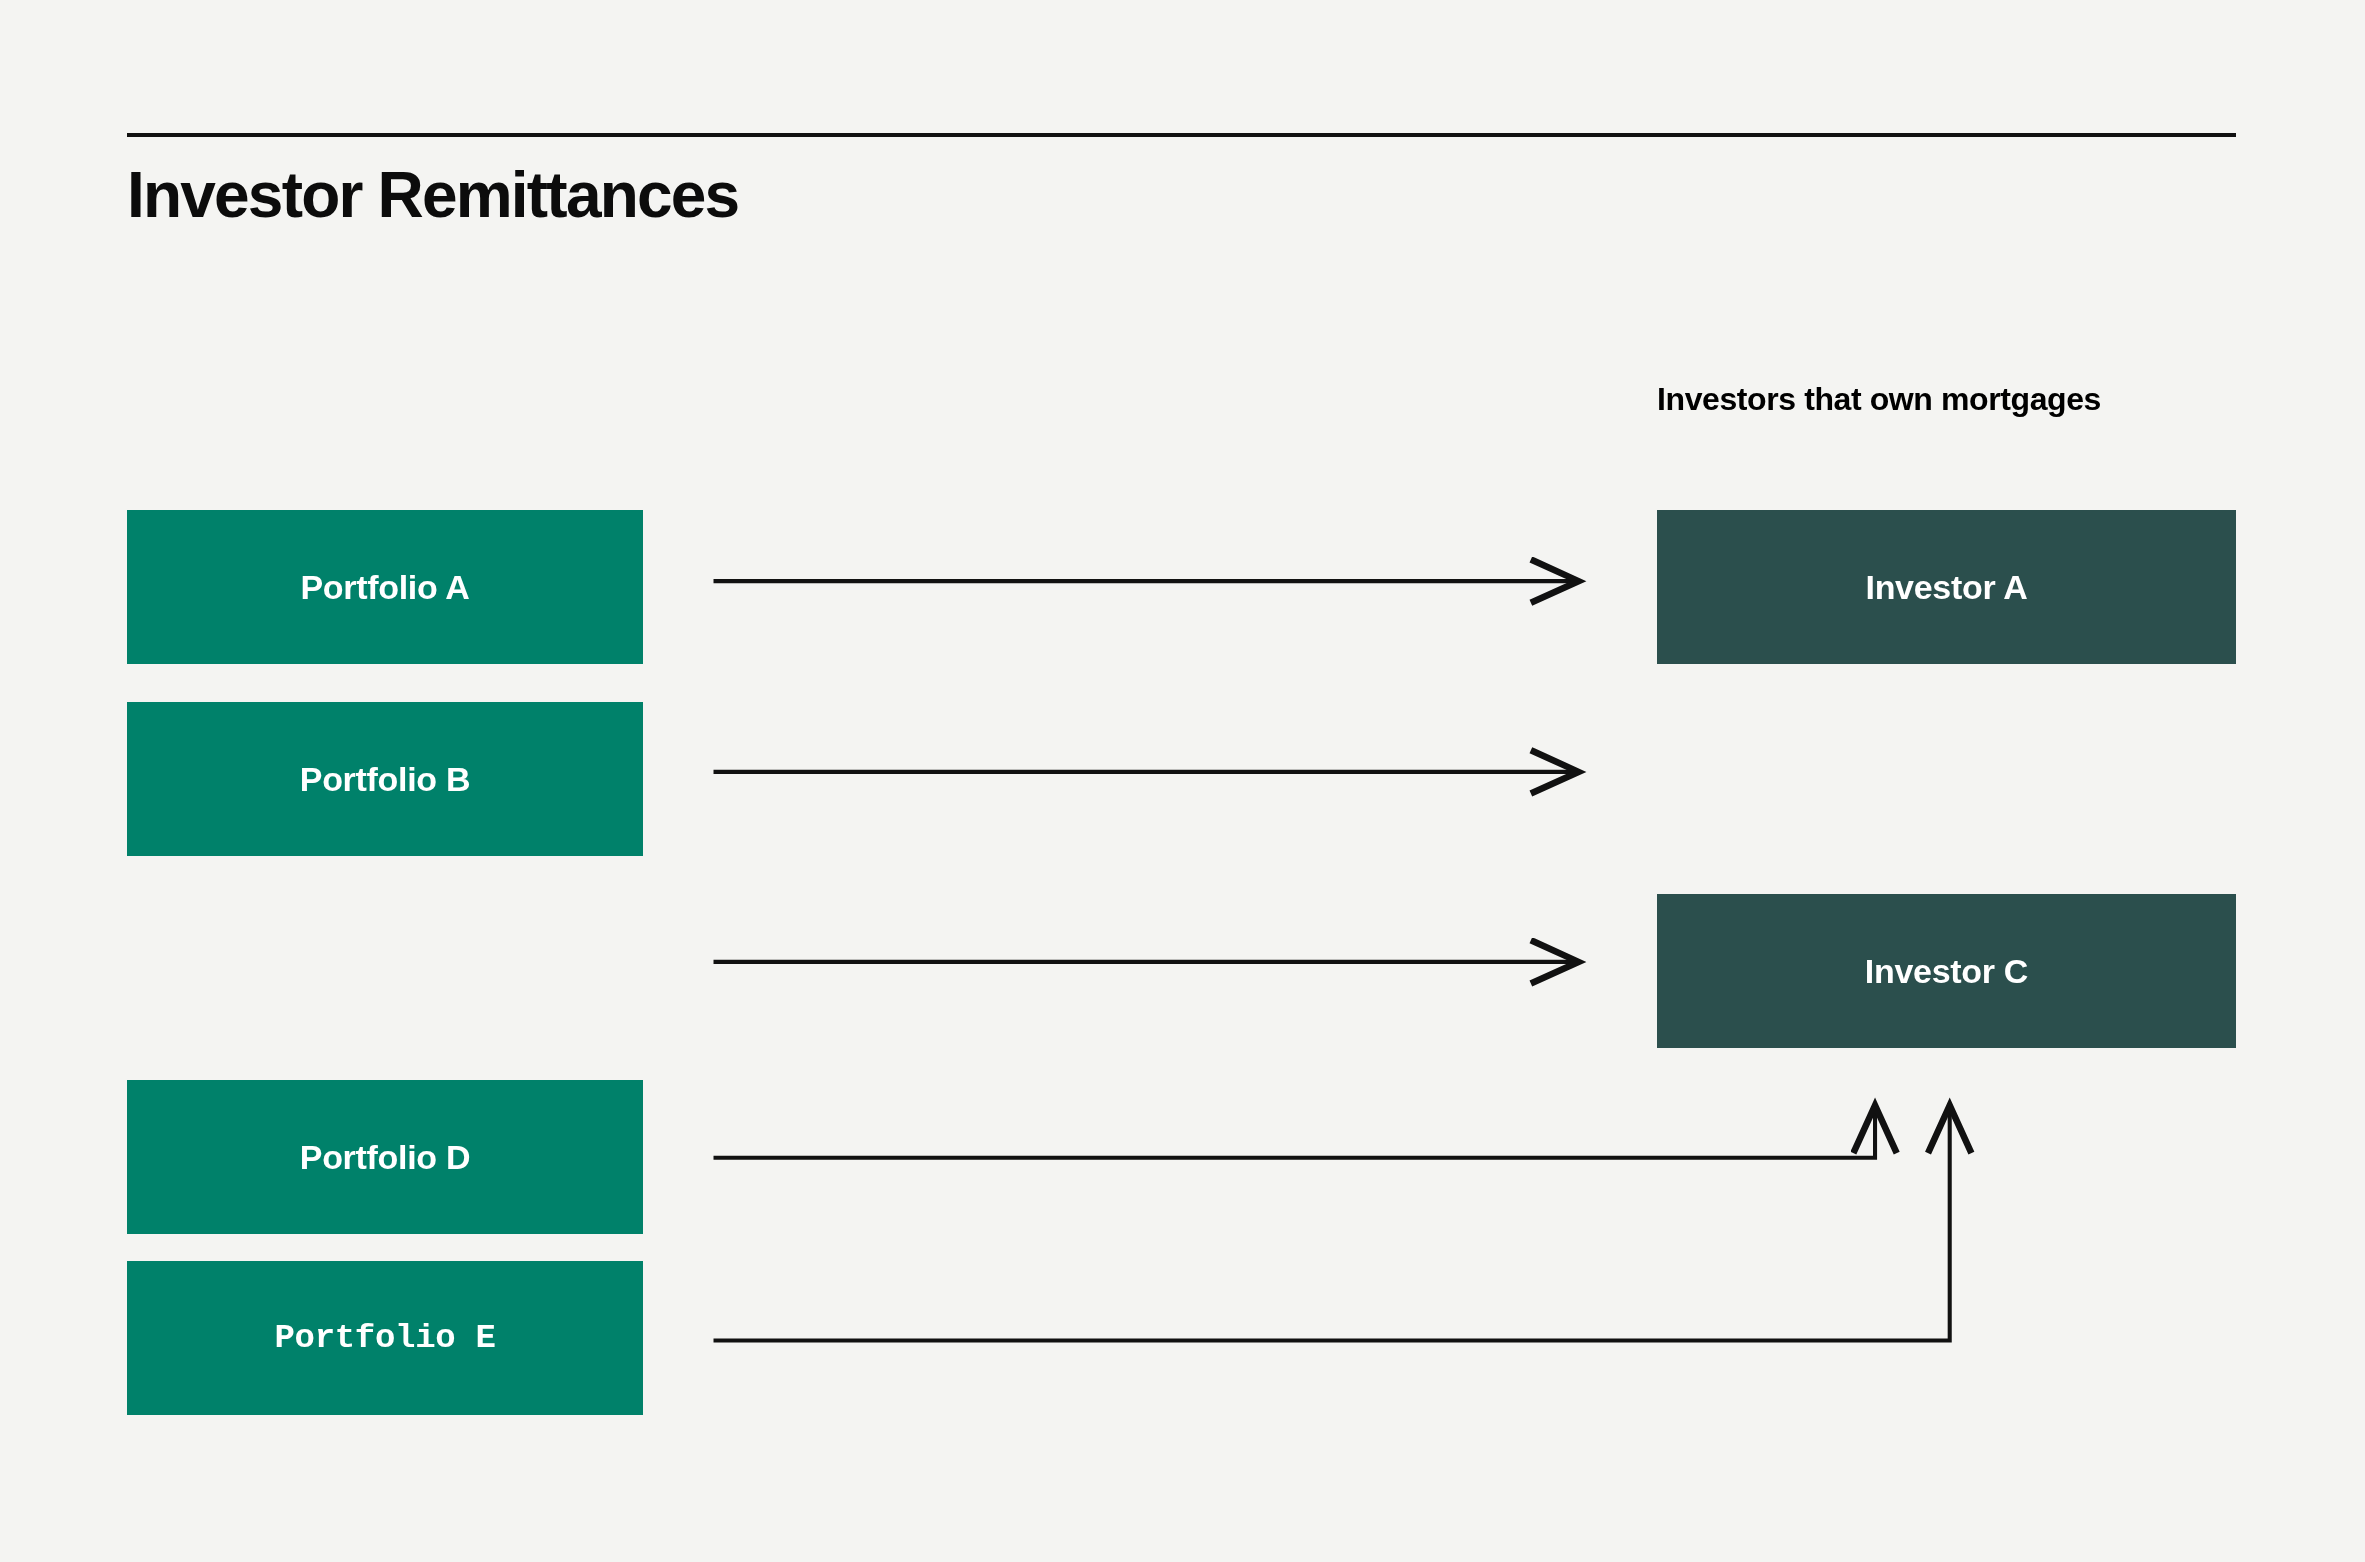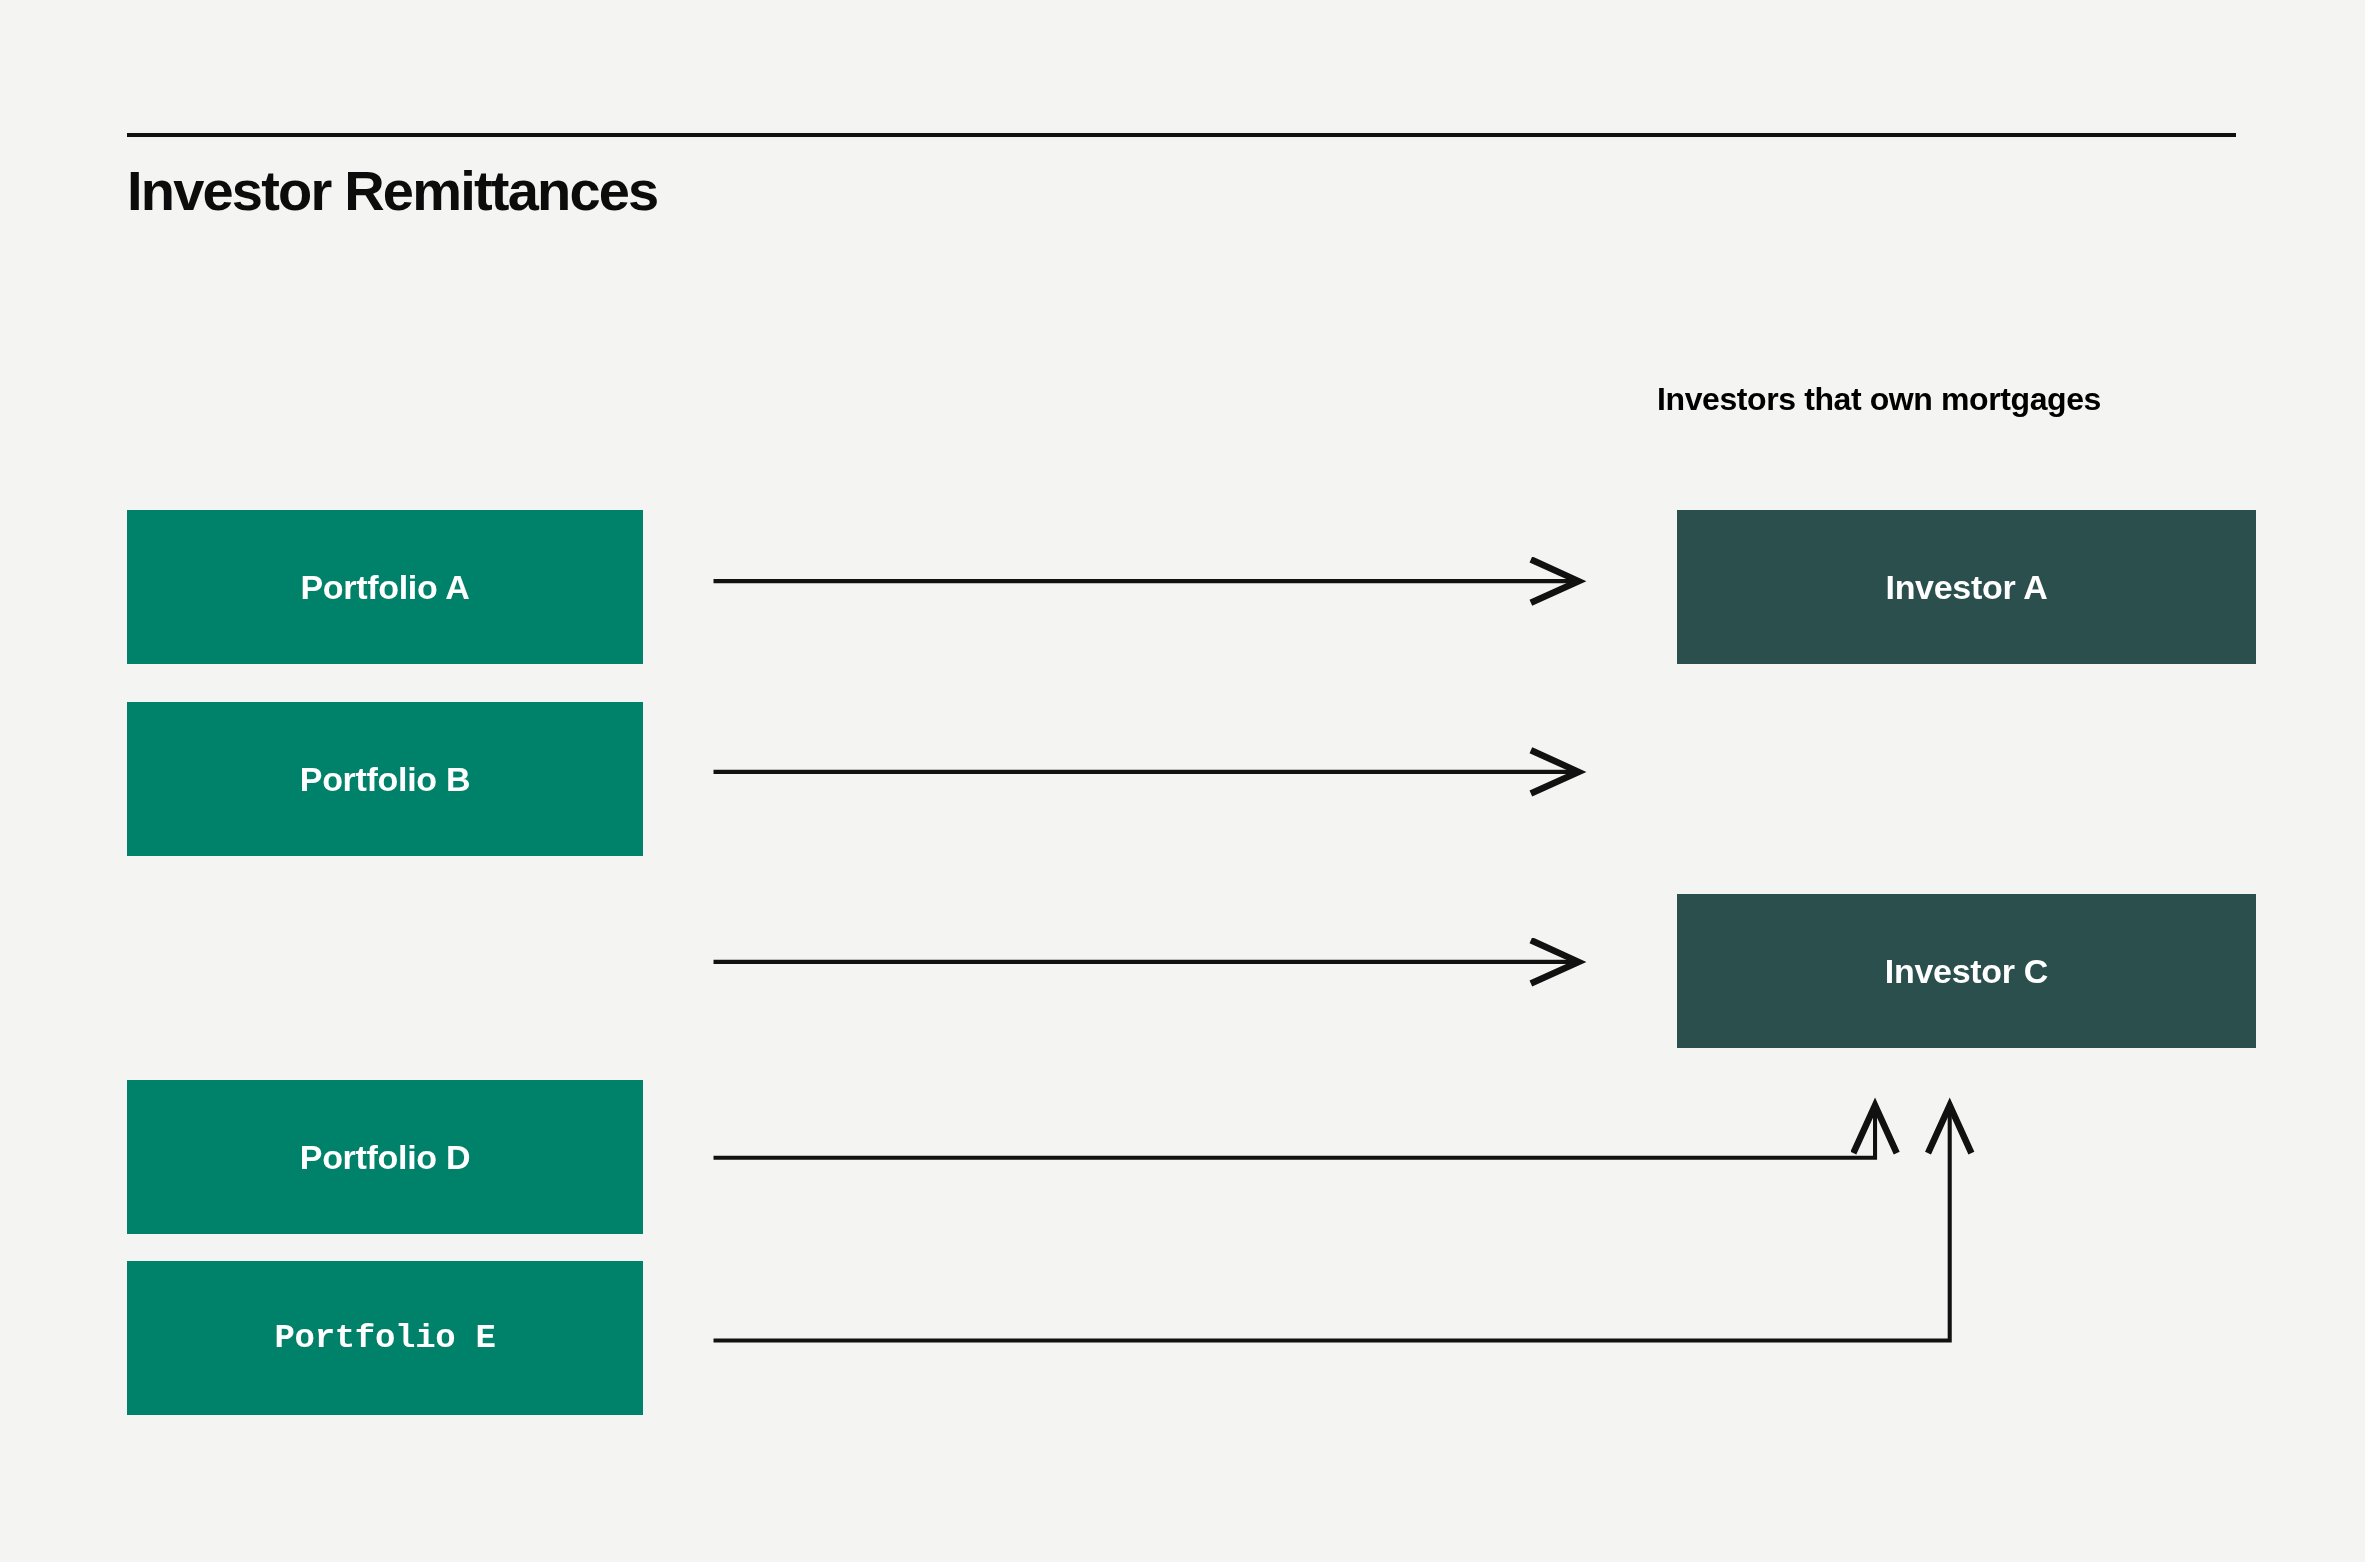--- a/index.html
+++ b/index.html
@@ -28,21 +28,21 @@
     top: 133px;
     width: 2109px;
     height: 3.7px;
     background: #111111;
   }
 
   .page-title {
     position: absolute;
     left: 127px;
     top: 161px;
-    font-size: 56px;
+    font-size: 64px;
     font-weight: 700;
     letter-spacing: -1.8px;
     color: #0c0c0c;
     line-height: 1.08;
     white-space: nowrap;
   }
 
   .column-caption {
     position: absolute;
     left: 1657px;
@@ -74,21 +74,20 @@
     left: 127px;
     width: 516px;
     height: 154px;
     background: #00816a;
   }
   .node.investor {
     left: 1657px;
     width: 579px;
     height: 154px;
     background: #2b4f4d;
-    margin-left: 20px;
   }
 
   .row0 { top: 510px; }
   .row1 { top: 702px; }
   .row2 { top: 894px; }
   .row3 { top: 1080px; }
   .row4 { top: 1261px; font-family: Liberation Mono, monospace; }
 
   
   #connectors {

